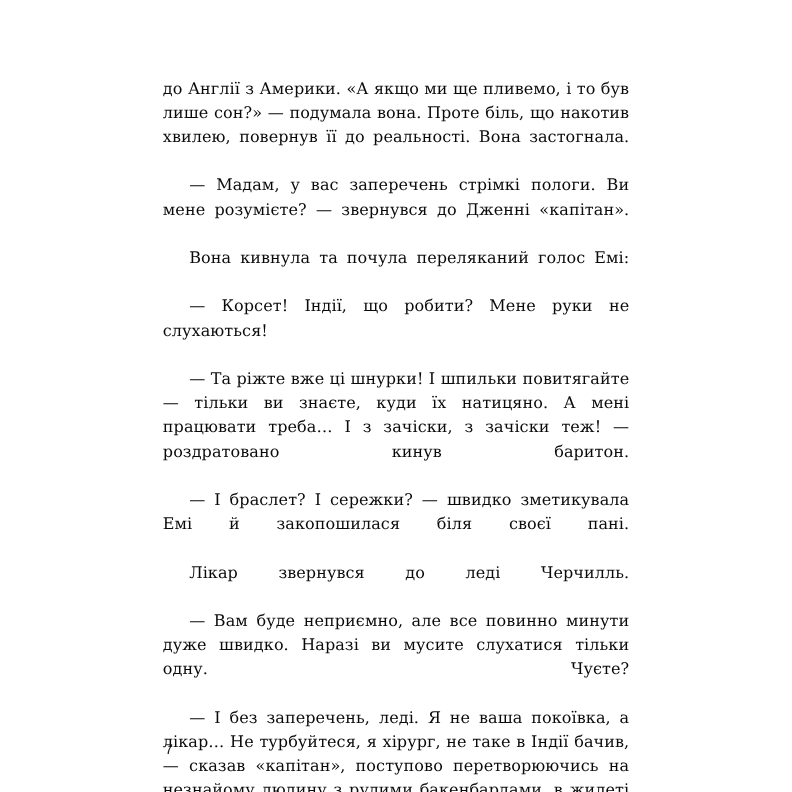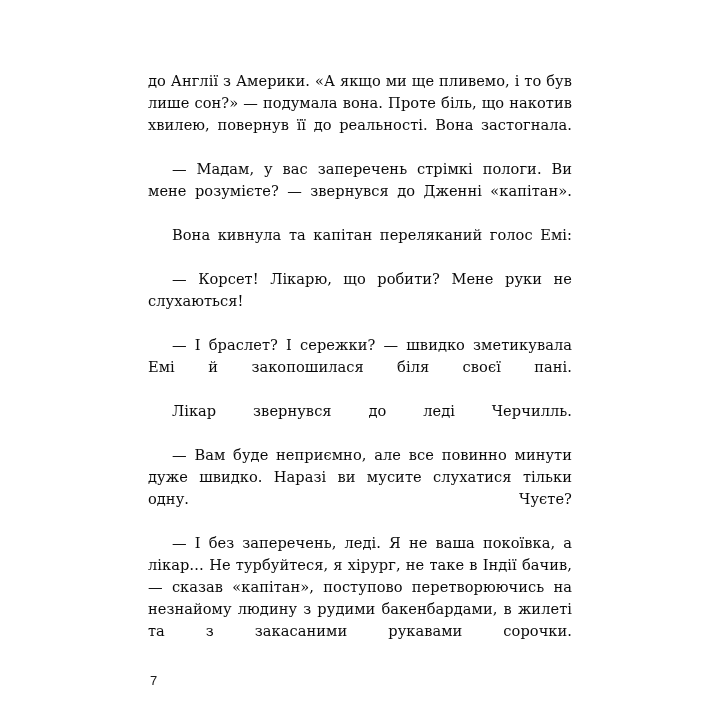--- a/index.html
+++ b/index.html
@@ -66,22 +66,23 @@
   }
 </style>
 </head>
 <body>
 
 <div id="page">
 
   <div id="text-column">
     <p class="para no-indent">до Англії з Америки. «А якщо ми ще пливемо, і то був лише сон?» — подумала вона. Проте біль, що накотив хвилею, повернув її до реальності. Вона застогнала.</p>
     <p class="para">— Мадам, у вас заперечень стрімкі пологи. Ви мене розумієте? — звернувся до Дженні «капітан».</p>
-    <p class="para">Вона кивнула та капітан переляканий голос Емі:</p>
-    <p class="para">— Корсет! Лікарю, що робити? Мене руки не слухаються!</p>
+    <p class="para">Вона кивнула та почула переляканий голос Емі:</p>
+    <p class="para">— Корсет! Індії, що робити? Мене руки не слухаються!</p>
+    <p class="para">— Та ріжте вже ці шнурки! І шпильки повитягайте — тільки ви знаєте, куди їх натицяно. А мені працювати треба… І з зачіски, з зачіски теж! — роздратовано кинув баритон.</p>
     <p class="para">— І браслет? І сережки? — швидко зметикувала Емі й закопошилася біля своєї пані.</p>
     <p class="para">Лікар звернувся до леді Черчилль.</p>
     <p class="para">— Вам буде неприємно, але все повинно минути дуже швидко. Наразі ви мусите слухатися тільки одну. Чуєте?</p>
     <p class="para">— І без заперечень, леді. Я не ваша покоївка, а лікар… Не турбуйтеся, я хірург, не таке в Індії бачив, — сказав «капітан», поступово перетворюючись на незнайому людину з рудими бакенбардами, в жилеті та з закасаними рукавами сорочки.</p>
 
   </div>
 
   <div id="page-number">7</div>
 
 </div>

